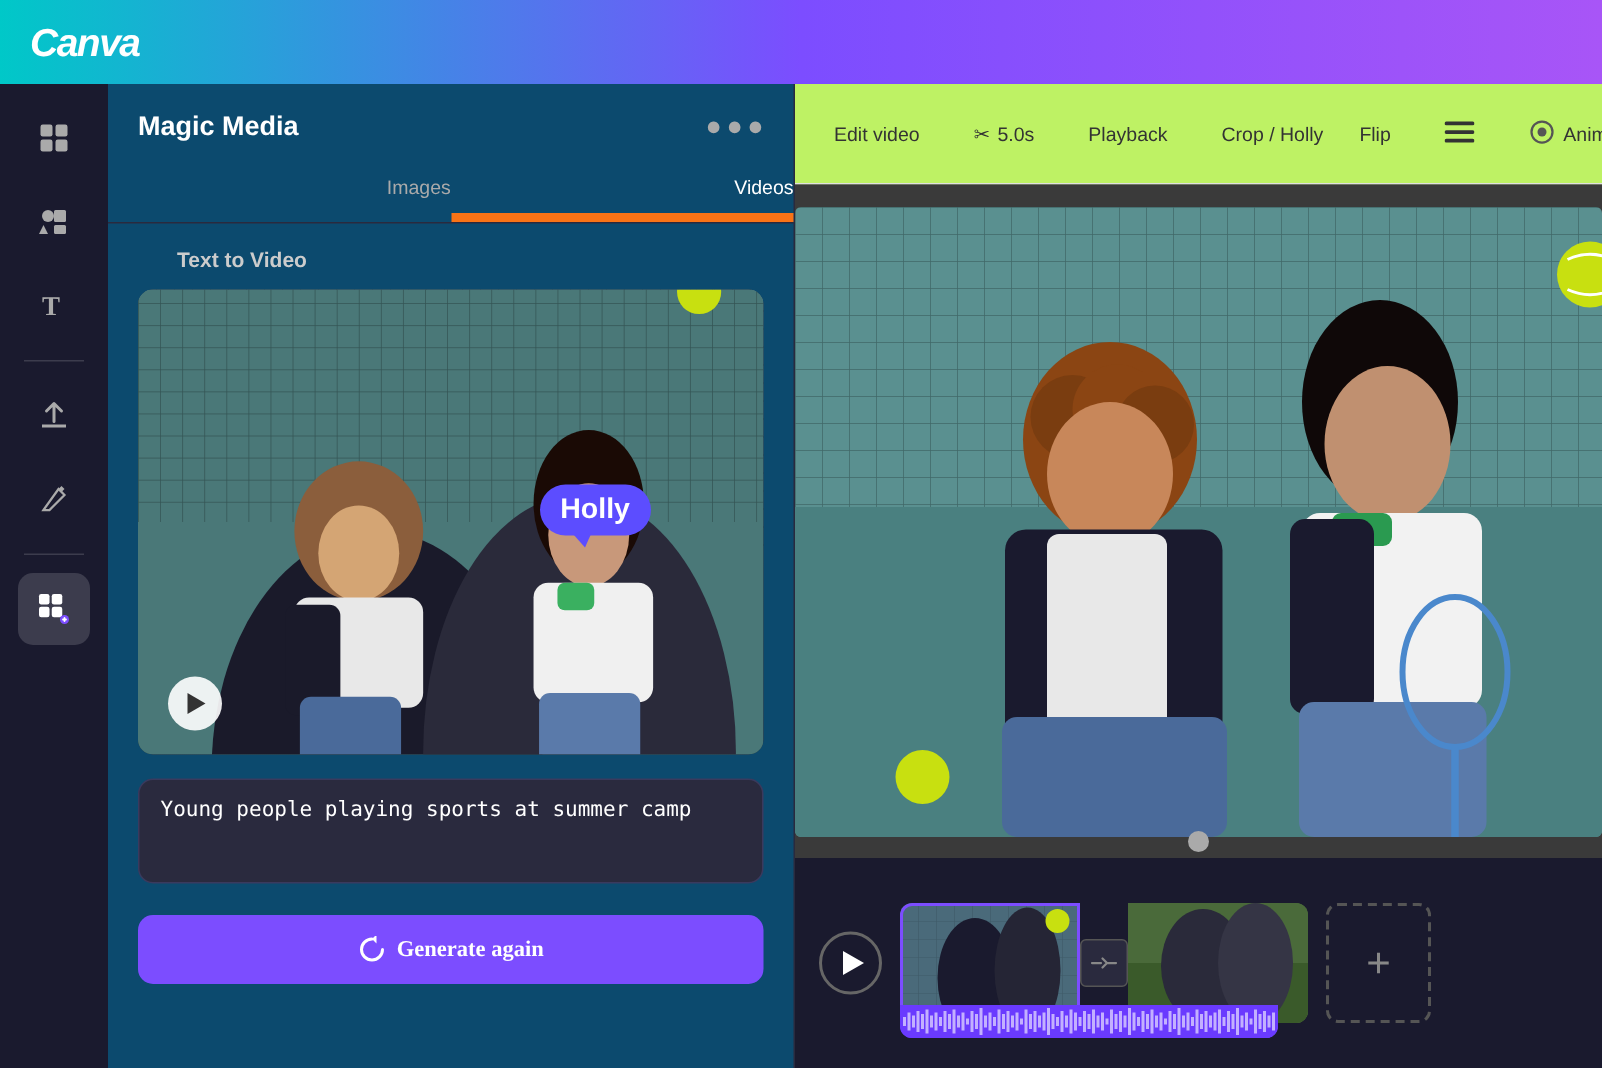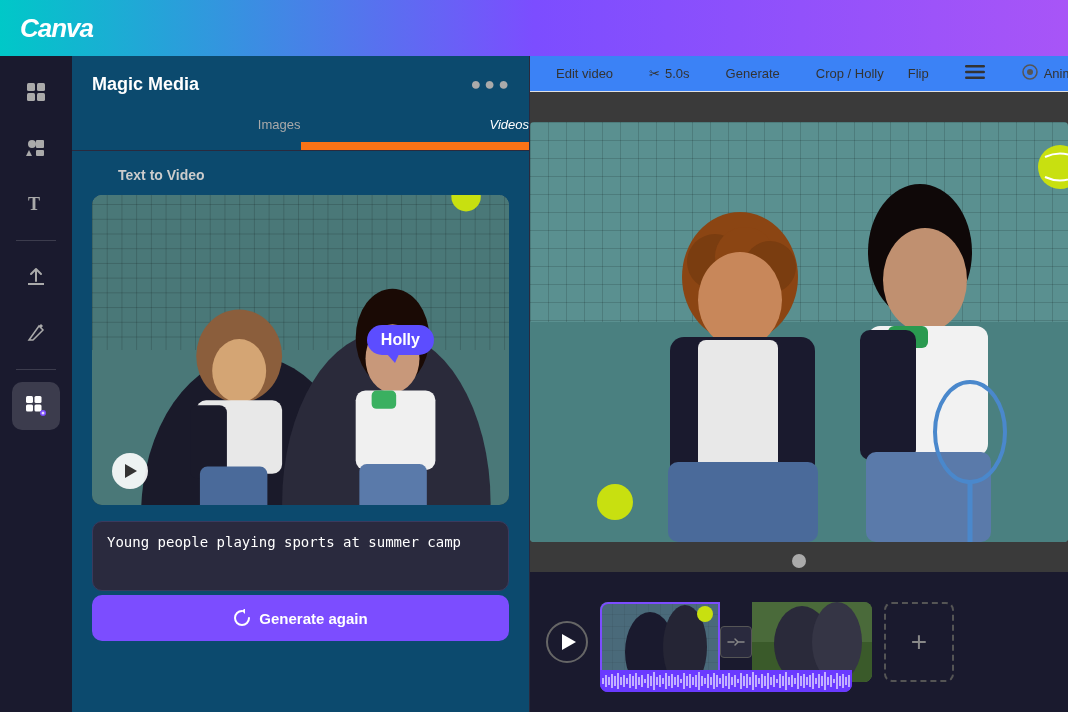--- a/index.html
+++ b/index.html
@@ -108,22 +108,21 @@
       text-align: right;
       padding: 10px 0;
       color: #aaa;
       font-size: 13px;
       cursor: pointer;
       border-bottom: 2px solid transparent;
       transition: color 0.2s;
     }
     .panel-tab.active {
       color: white;
-      border-bottom: 8px solid #f97316;
-      font-style: italic;
+      border-bottom: 6px solid #f97316;
     }
 
     .panel-content {
       padding: 16px 20px;
       flex: 1;
       overflow-y: auto;
     }
 
     .section-label {
       color: #ccc;
@@ -169,21 +168,21 @@
     }
 
     .holly-tooltip {
       position: absolute;
       top: 42%;
       right: 18%;
       background: #5c4dff;
       color: white;
       padding: 6px 14px;
       border-radius: 20px;
-      font-size: 16px;
+      font-size: 19px;
       font-weight: 600;
       z-index: 10;
     }
 
     .holly-tooltip::after {
       content: '';
       position: absolute;
       bottom: -8px;
       left: 30%;
       border-left: 8px solid transparent;
@@ -218,54 +217,56 @@
     .text-input-area {
       width: 100%;
       min-height: 70px;
       background: #2a2a3e;
       border: 1px solid #3a3a5e;
       border-radius: 10px;
       padding: 12px 14px;
       color: white;
       font-size: 14px;
       resize: none;
+      margin-bottom: 16px;
       outline: none;
     }
     .text-input-area::placeholder { color: #888; }
 
     
     .generate-btn {
       width: 100%;
       padding: 14px;
       background: #7c4dff;
       color: white;
       border: none;
       border-radius: 10px;
       font-size: 15px;
       font-weight: 600;
       cursor: pointer;
       display: flex;
       align-items: center;
       justify-content: center;
       gap: 8px;
+      font-family: Liberation Serif, serif;
     }
 
     
     .canvas-area {
       flex: 1;
       display: flex;
       flex-direction: column;
       background: #2a2a2a;
       overflow: hidden;
     }
 
     
     .toolbar {
-      height: 36px;
-      background: #3b82f6;
+      height: 67px;
+      background: #bef264;
       display: flex;
       align-items: center;
       padding: 0 16px;
       gap: 4px;
       border-bottom: 1px solid #e0e0e0;
       flex-shrink: 0;
     }
 
     .toolbar-btn {
       display: flex;
@@ -569,21 +570,21 @@
       <button class="toolbar-btn">
         <span>Edit video</span>
       </button>
       <div class="toolbar-divider"></div>
       <button class="toolbar-btn">
         <span>✂</span>
         <span>5.0s</span>
       </button>
       <div class="toolbar-divider"></div>
       <button class="toolbar-btn">
-        <span>Generate</span>
+        <span>Playback</span>
       </button>
       <div class="toolbar-divider"></div>
       <button class="toolbar-btn">
         <span>Crop / Holly</span>
       </button>
       <button class="toolbar-btn">
         <span>Flip</span>
       </button>
       <div class="toolbar-divider"></div>
       <button class="toolbar-btn">

